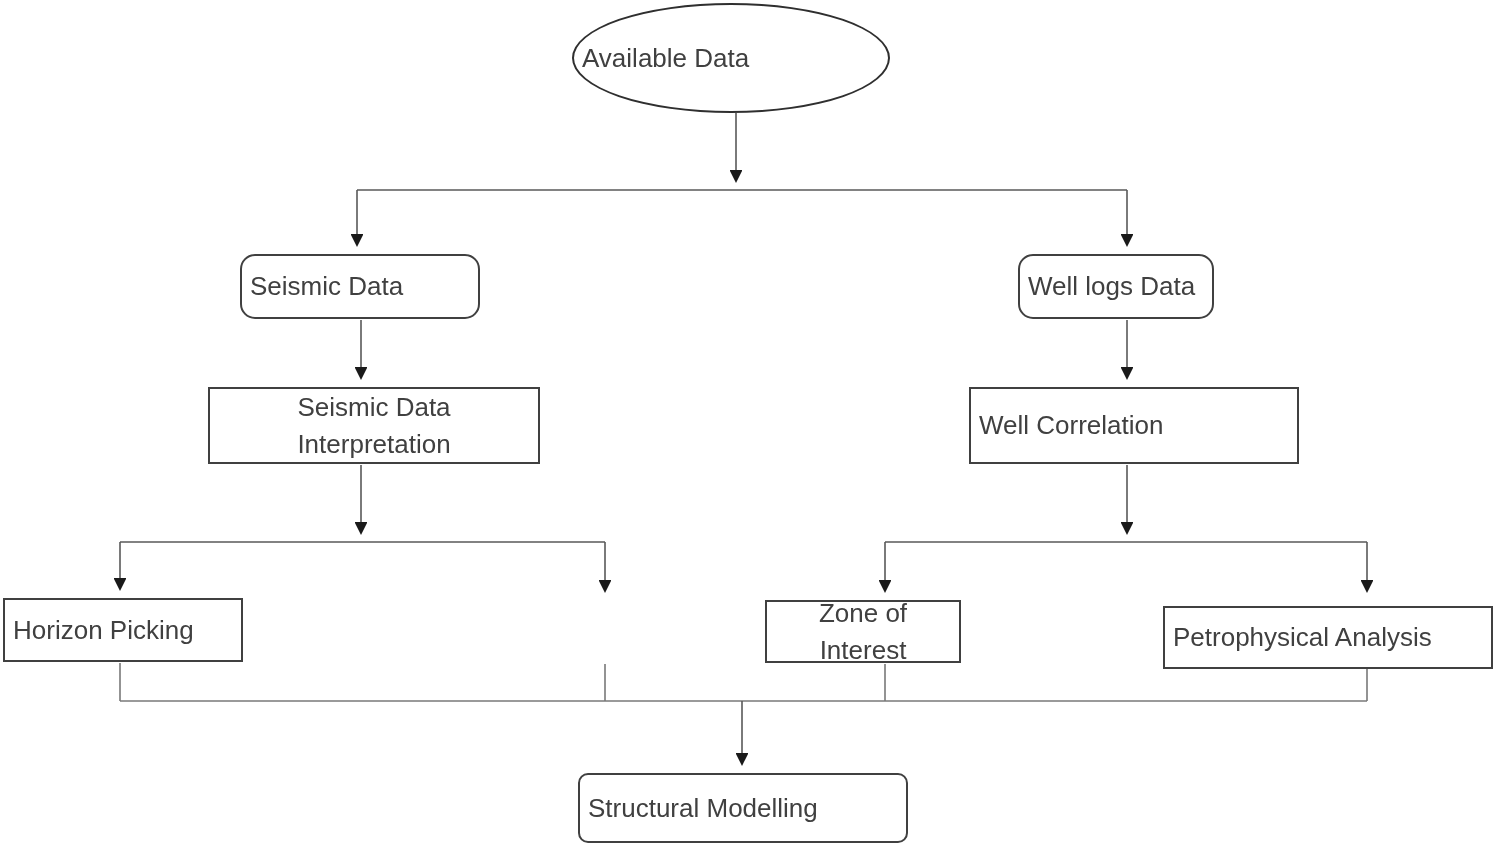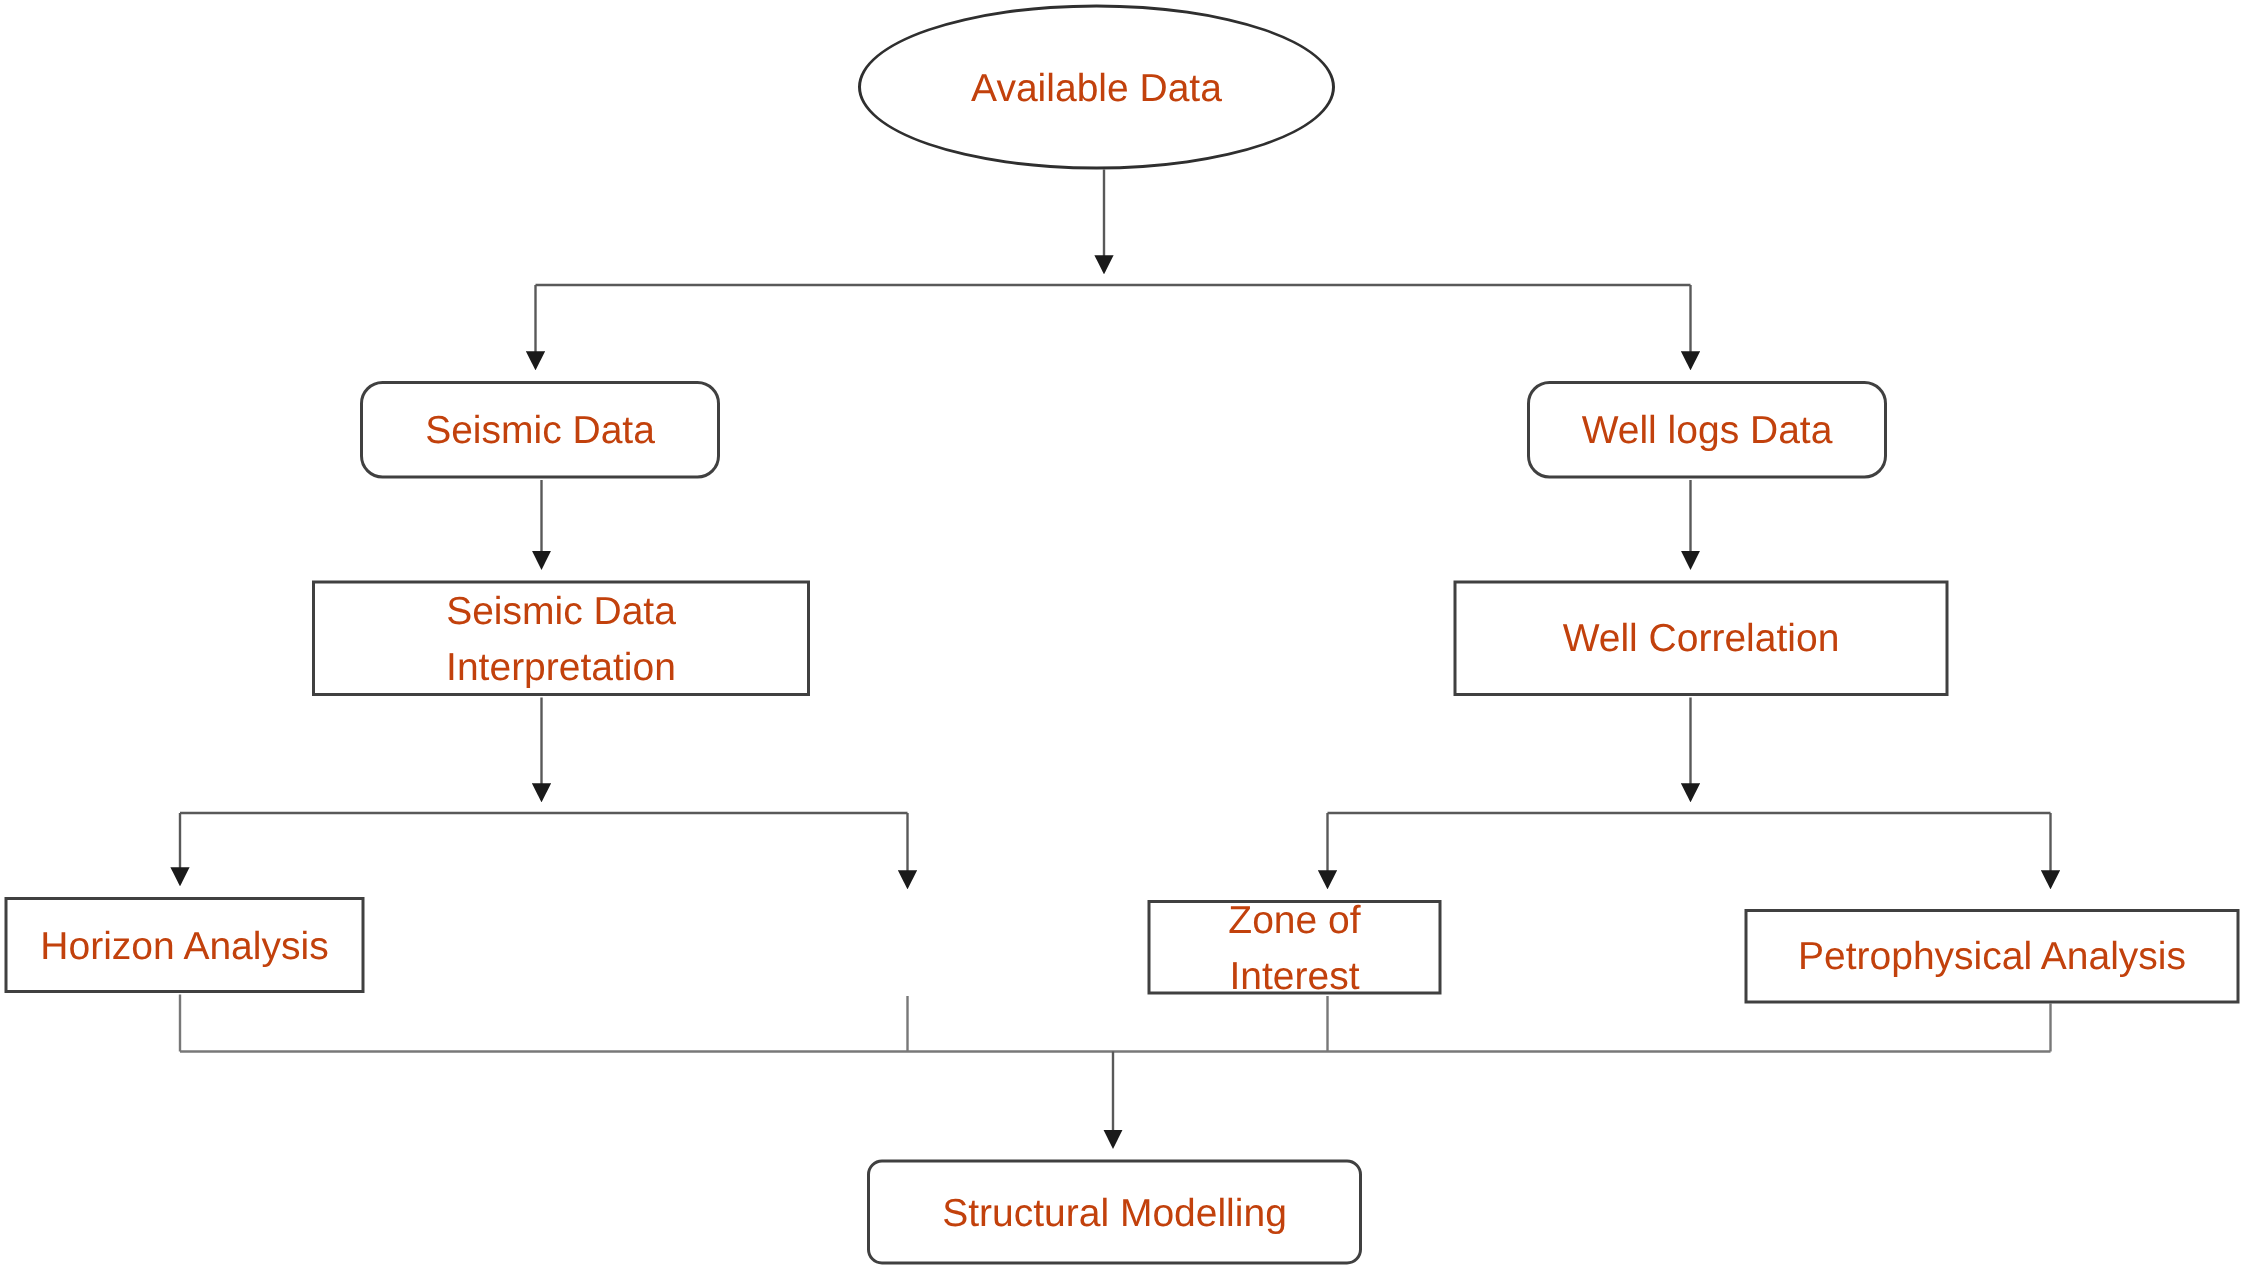--- a/index.html
+++ b/index.html
@@ -19,45 +19,44 @@
     position: absolute;
     left: 0;
     top: 0;
     width: 1498px;
     height: 848px;
   }
   .node {
     position: absolute;
     display: flex;
     align-items: center;
-    justify-content: center;
     text-align: center;
     background: #ffffff;
     border: 2.5px solid #404040;
-    color: #c2410c;
+    color: #404040;
     font-size: 26px;
     line-height: 1.4;
     box-sizing: border-box;
     padding: 0 8px;
   }
   .node.rounded {
     border-radius: 15px;
     border-width: 2.5px;
   }
   .node.ellipse {
     border-radius: 50%;
     border-width: 2px;
     border-color: #2f2f2f;
   }
   .lbl { display: inline-block; }
 
   
   #n-available        { left: 572px;  top: 3px;   width: 318px; height: 110px; }
   #n-seismic          { left: 240px;  top: 254px; width: 240px; height: 65px;  }
-  #n-welllogs         { left: 1018px; top: 254px; width: 240px; height: 65px;  }
+  #n-welllogs         { left: 1018px; top: 254px; width: 196px; height: 65px;  }
   #n-sdi              { left: 208px;  top: 387px; width: 332px; height: 77px;  }
   #n-wellcorr         { left: 969px;  top: 387px; width: 330px; height: 77px;  }
   #n-horizon          { left: 3px;    top: 598px; width: 240px; height: 64px;  }
   #n-fault            { left: 497px;  top: 600px; width: 240px; height: 63px;  }
   #n-zone             { left: 765px;  top: 600px; width: 196px; height: 63px;  }
   #n-petro            { left: 1163px; top: 606px; width: 330px; height: 63px;  }
   #n-structural       { left: 578px;  top: 773px; width: 330px; height: 70px; border-radius: 10px;  }
 </style>
 </head>
 <body>
@@ -124,21 +123,21 @@
 
   <div class="node" id="n-wellcorr">
     <span class="lbl">Well Correlation</span>
   </div>
 
   <div class="node" id="n-sdi">
     <span class="lbl">Seismic Data Interpretation</span>
   </div>
 
   <div class="node" id="n-horizon">
-    <span class="lbl">Horizon Analysis</span>
+    <span class="lbl">Horizon Picking</span>
   </div>
 
 
   <div class="node" id="n-zone">
     <span class="lbl">Zone of Interest</span>
   </div>
 
   <div class="node" id="n-petro">
     <span class="lbl">Petrophysical Analysis</span>
   </div>

